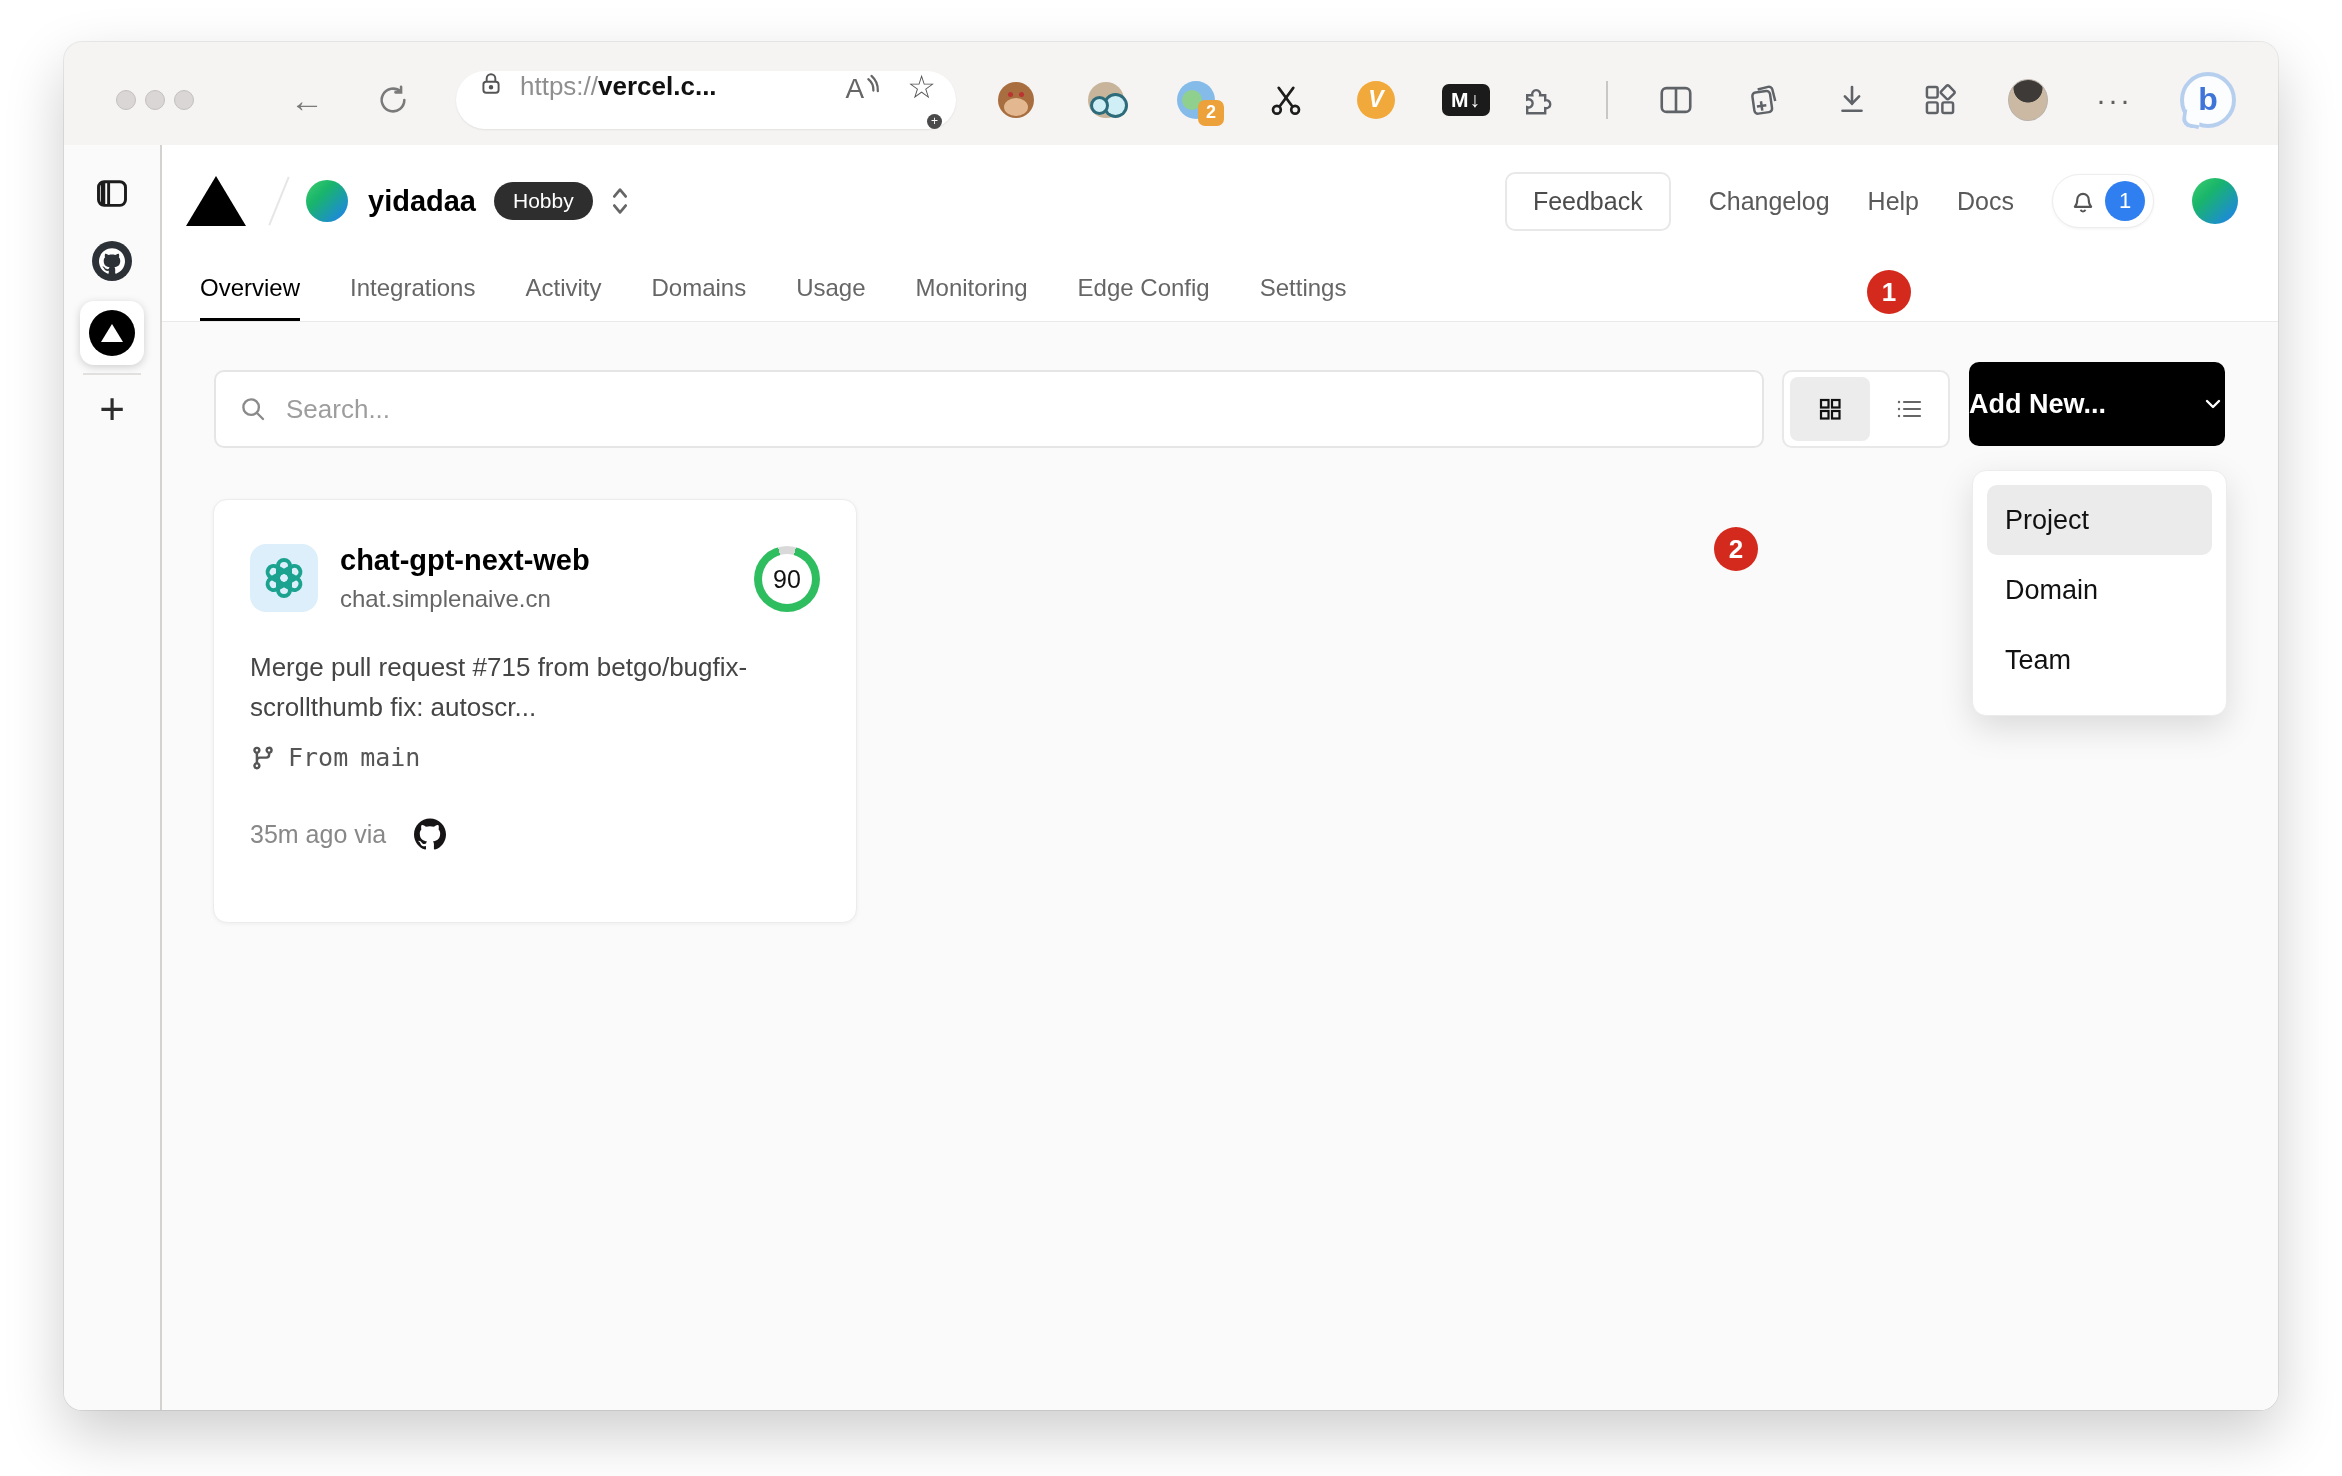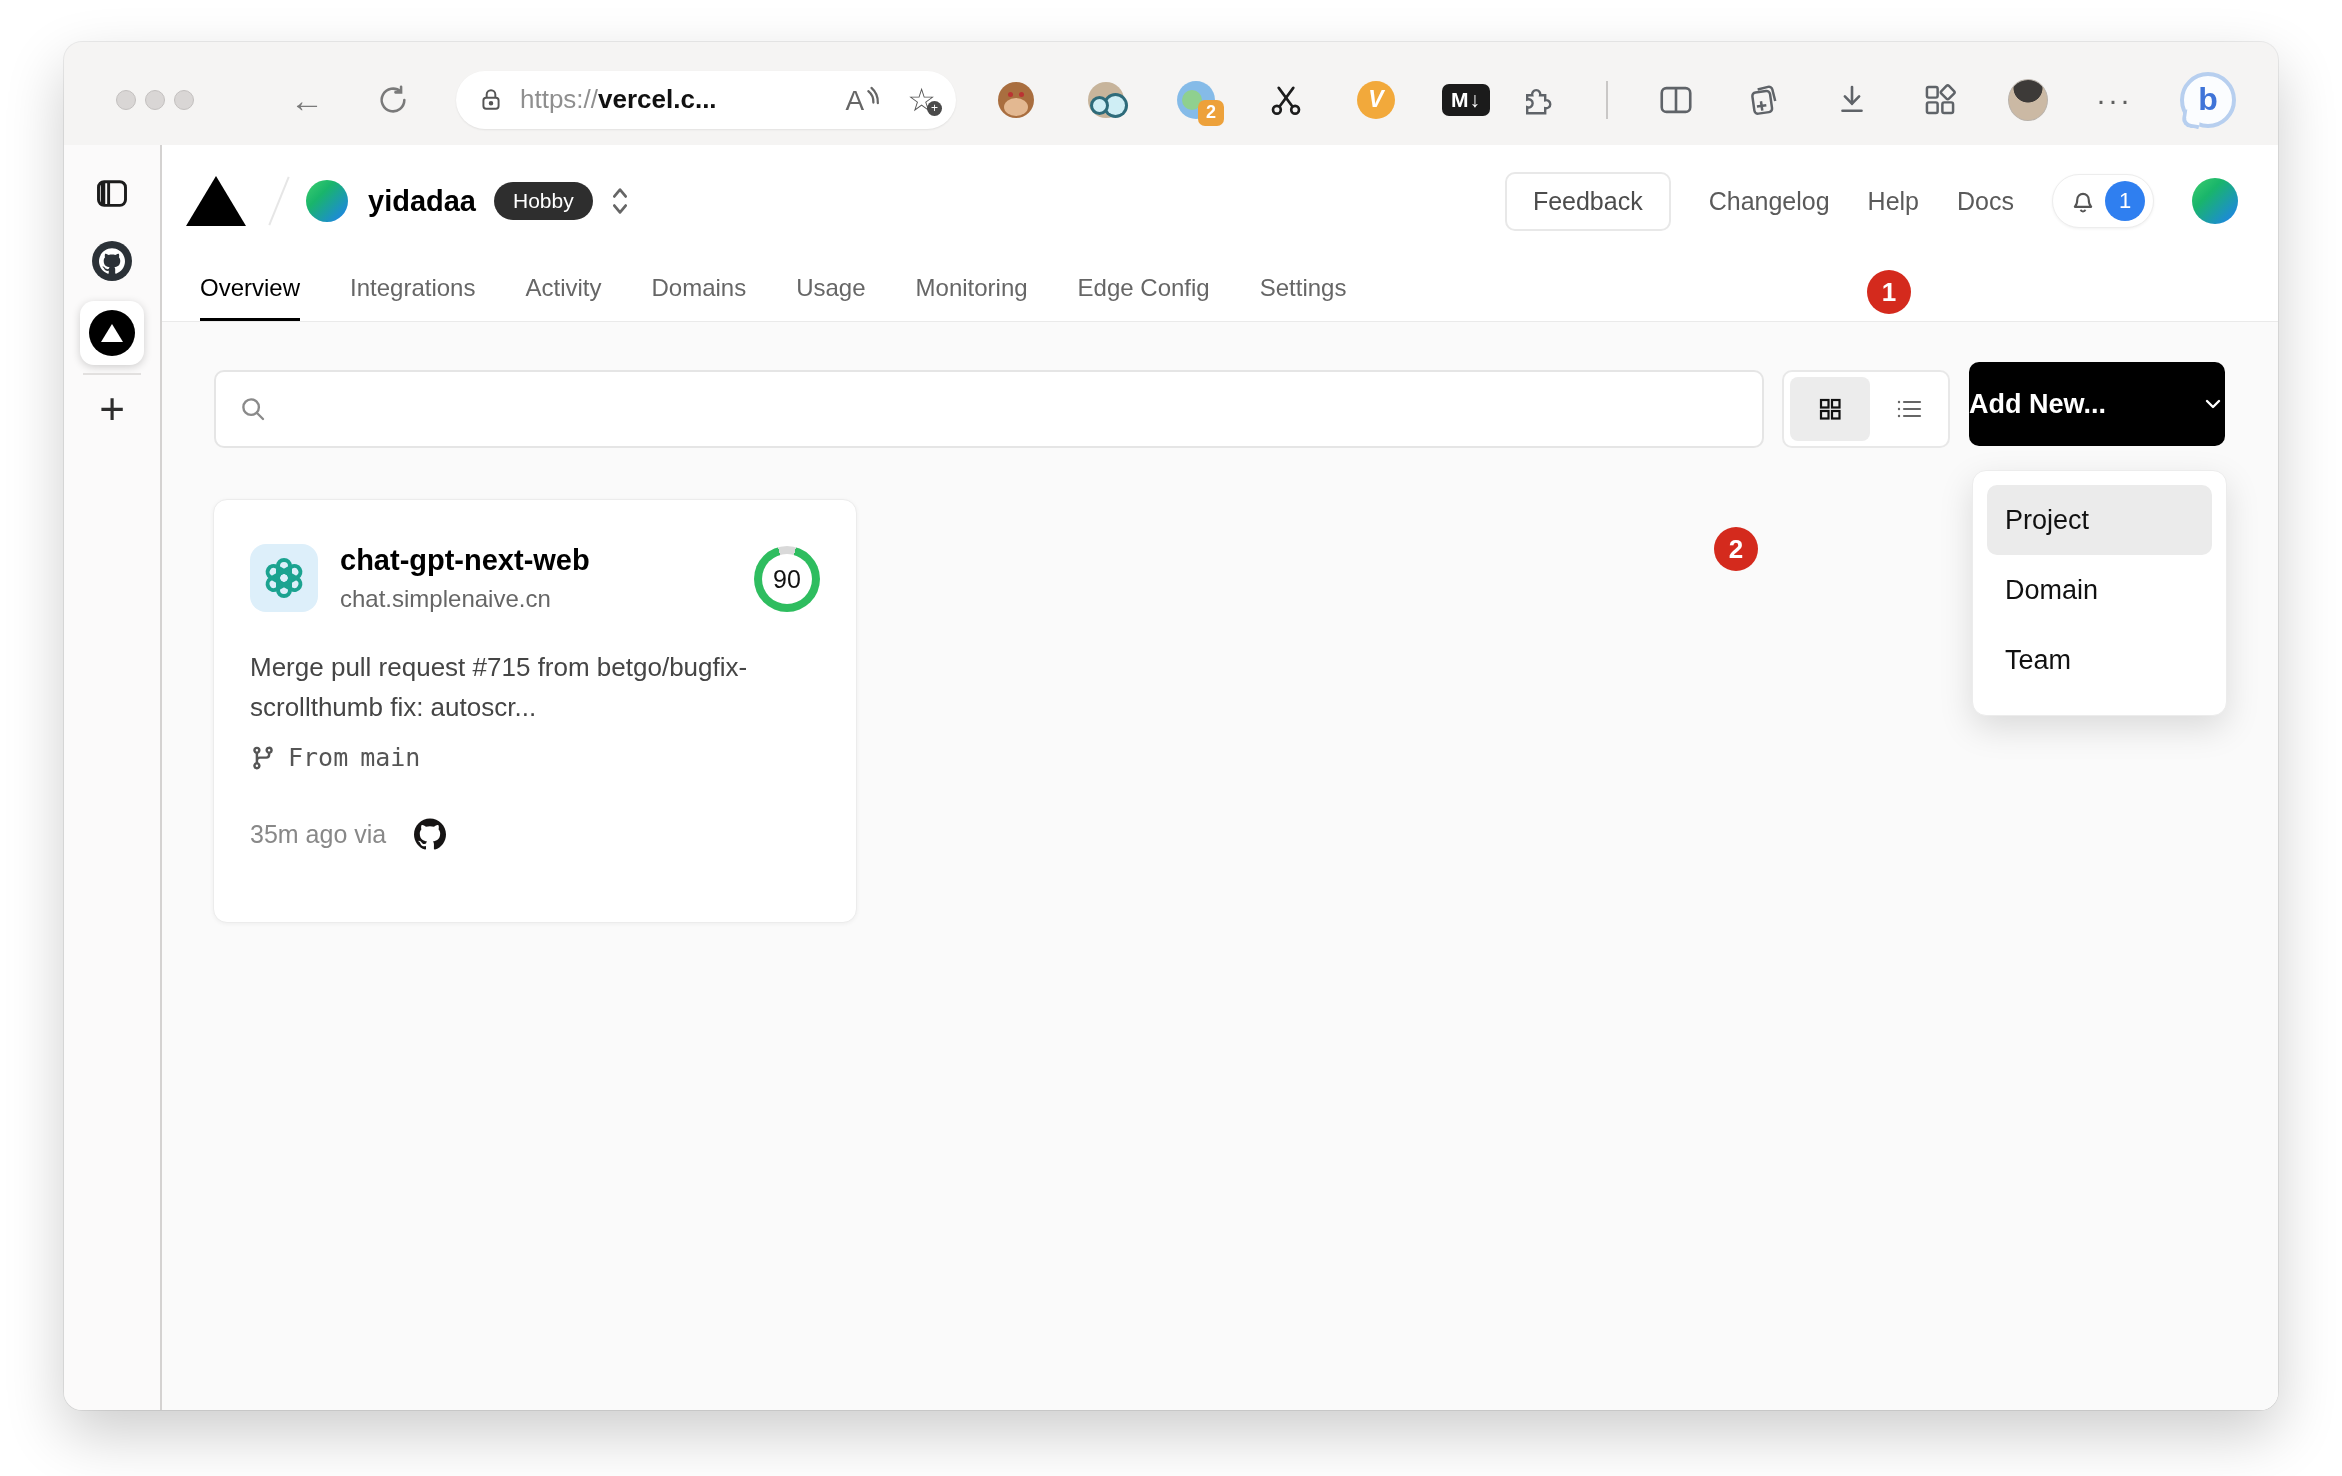--- a/index.html
+++ b/index.html
@@ -13,21 +13,21 @@
     overflow:hidden; }
 
   
   .toolbar { height:103px; display:flex; align-items:center; padding:12px 24px 0 52px; }
   .lights { display:flex; gap:9px; }
   .light { width:20px; height:20px; border-radius:50%; background:#d9d6d5; border:1px solid #c3c0bf; }
   .nav-glyph { font-size:34px; color:#7a7a7a; line-height:1; }
   .back-btn { margin-left:96px; }
   .refresh-btn { margin-left:52px; }
   .url-pill { margin-left:46px; width:500px; height:58px; background:#fff; border-radius:30px;
-    display:flex; align-items:center; padding:0 20px 0 22px; box-shadow:0 1px 2px rgba(0,0,0,.08); }
+    display:flex; padding:0 20px 0 22px; box-shadow:0 1px 2px rgba(0,0,0,.08); }
   .url-text { margin-left:16px; font-size:26px; white-space:nowrap; }
   .url-scheme { color:#8f8f8f; }
   .url-host { color:#111; font-weight:600; }
   .url-spacer { flex:1; }
   .ext-row { display:flex; align-items:center; gap:50px; margin-left:40px; }
   .ext { width:40px; height:40px; display:flex; align-items:center; justify-content:center; position:relative; }
   .right-row { display:flex; align-items:center; gap:48px; margin-left:auto; margin-right:18px; }
 
   
   .monkey { width:36px; height:36px; border-radius:50%; background:#a96e3f; position:relative; overflow:hidden; }
@@ -308,20 +308,21 @@
           <span class="tab">Settings</span>
         </div>
 
         <div class="content">
 
           <div class="search-bar">
             <svg class="icon" width="30" height="30" viewBox="0 0 24 24" fill="none" stroke="#8a8a8a" stroke-width="1.9" stroke-linecap="round">
               <circle cx="10.5" cy="10.5" r="6.2"></circle>
                 <line x1="15.2" y1="15.2" x2="20" y2="20"></line>
             </svg>
+            <input class="search-input" type="text" placeholder="Search..." style="">
           </div>
 
           <div class="view-toggle">
             <span class="vt-grid">
               <svg class="icon" width="28" height="28" viewBox="0 0 28 28" fill="none" stroke="#111" stroke-width="2.2">
                 <rect x="5" y="5" width="7.5" height="7.5"></rect>
                   <rect x="16" y="5" width="7.5" height="7.5"></rect>
                 <rect x="5" y="16" width="7.5" height="7.5"></rect>
                   <rect x="16" y="16" width="7.5" height="7.5"></rect>
               </svg>

